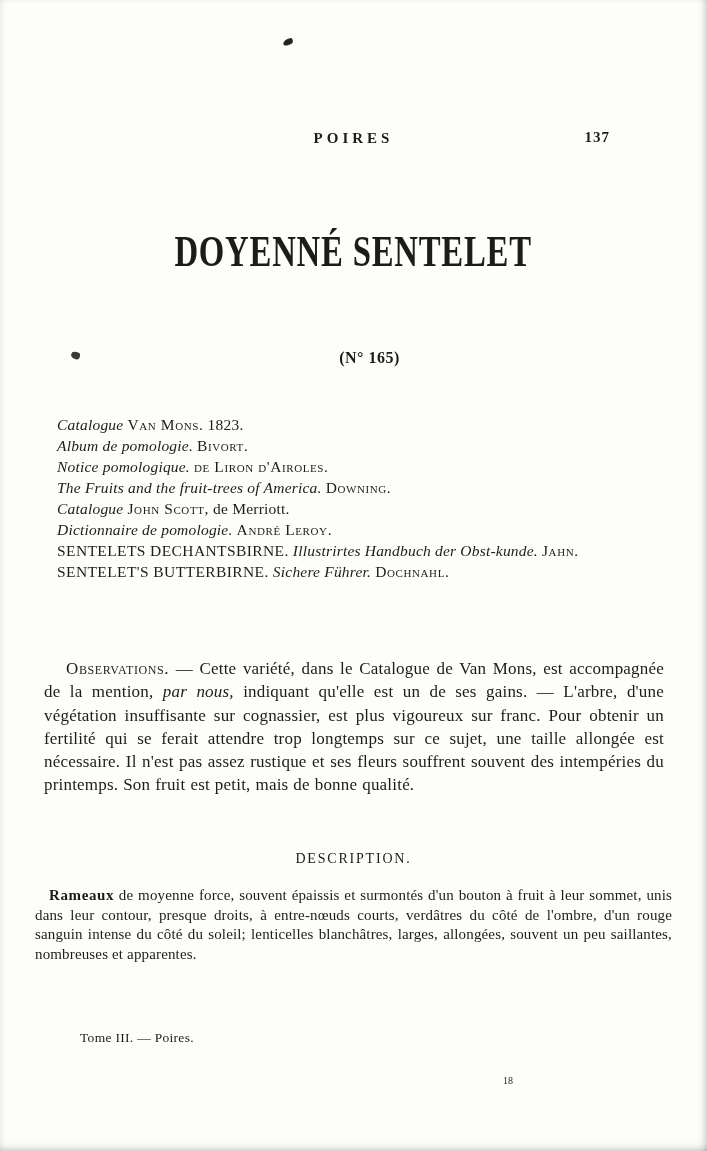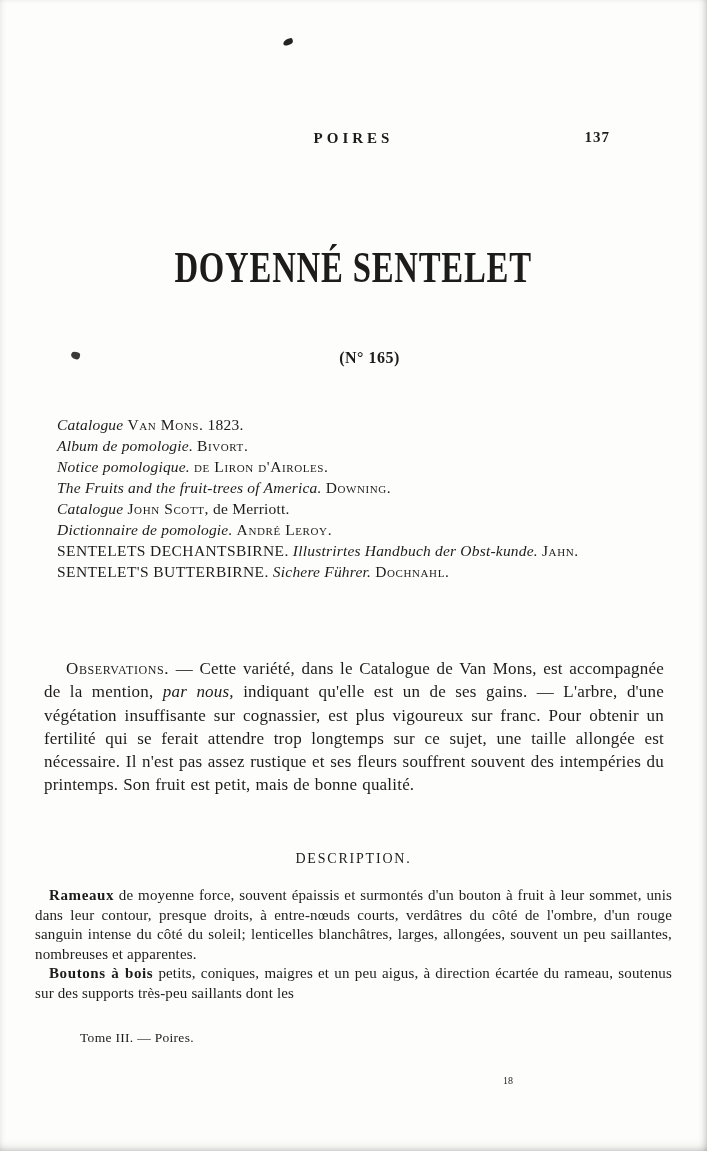--- a/index.html
+++ b/index.html
@@ -36,21 +36,21 @@
   .running-title {
     font-size: 15px; font-weight: bold; letter-spacing: 4px;
   }
   .page-number {
     position: absolute; right: 97px; top: 0;
     font-size: 15px; font-weight: bold; letter-spacing: 1px; margin-left: 36px;
   }
 
   
   .main-title {
-    position: absolute; top: 246px; left: 0; right: 0;
+    position: absolute; top: 230px; left: 0; right: 0;
     margin: 0; text-align: center;
     font-size: 42px; font-weight: bold; line-height: 1;
   }
   .main-title .squeeze {
     display: inline-block;
     transform: scaleX(.78) scaleY(1.04);
     transform-origin: center;
     white-space: nowrap;
     letter-spacing: 1px;
   }
@@ -196,24 +196,20 @@
     <span>indiquant qu'elle est un de ses gains. — L'arbre, d'une végétation insuffisante sur cognassier, est plus vigoureux sur franc. Pour obtenir un fertilité qui se ferait attendre trop longtemps sur ce sujet, une taille allongée est nécessaire. Il n'est pas assez rustique et ses fleurs souffrent souvent des intempéries du printemps. Son fruit est petit, mais de bonne qualité.</span>
   </p>
 
   <h2 class="description-heading">DESCRIPTION.</h2>
 
   <section class="description-body">
     <p class="desc-para">
       <span class="lead-bold">Rameaux</span>
       <span>de moyenne force, souvent épaissis et surmontés d'un bouton à fruit à leur sommet, unis dans leur contour, presque droits, à entre-nœuds courts, verdâtres du côté de l'ombre, d'un rouge sanguin intense du côté du soleil; lenticelles blanchâtres, larges, allongées, souvent un peu saillantes, nombreuses et apparentes.</span>
     </p>
-    <p class="desc-para">
-      <span class="lead-bold">Boutons à bois</span>
-      <span>petits, coniques, maigres et un peu aigus, à direction écartée du rameau, soutenus sur des supports très-peu saillants dont les</span>
-    </p>
   </section>
 
   <footer class="page-footer">
     <span class="footer-volume">Tome III. — Poires.</span>
     <span class="footer-signature">18</span>
   </footer>
 
 </div>
 
 </body></html>

